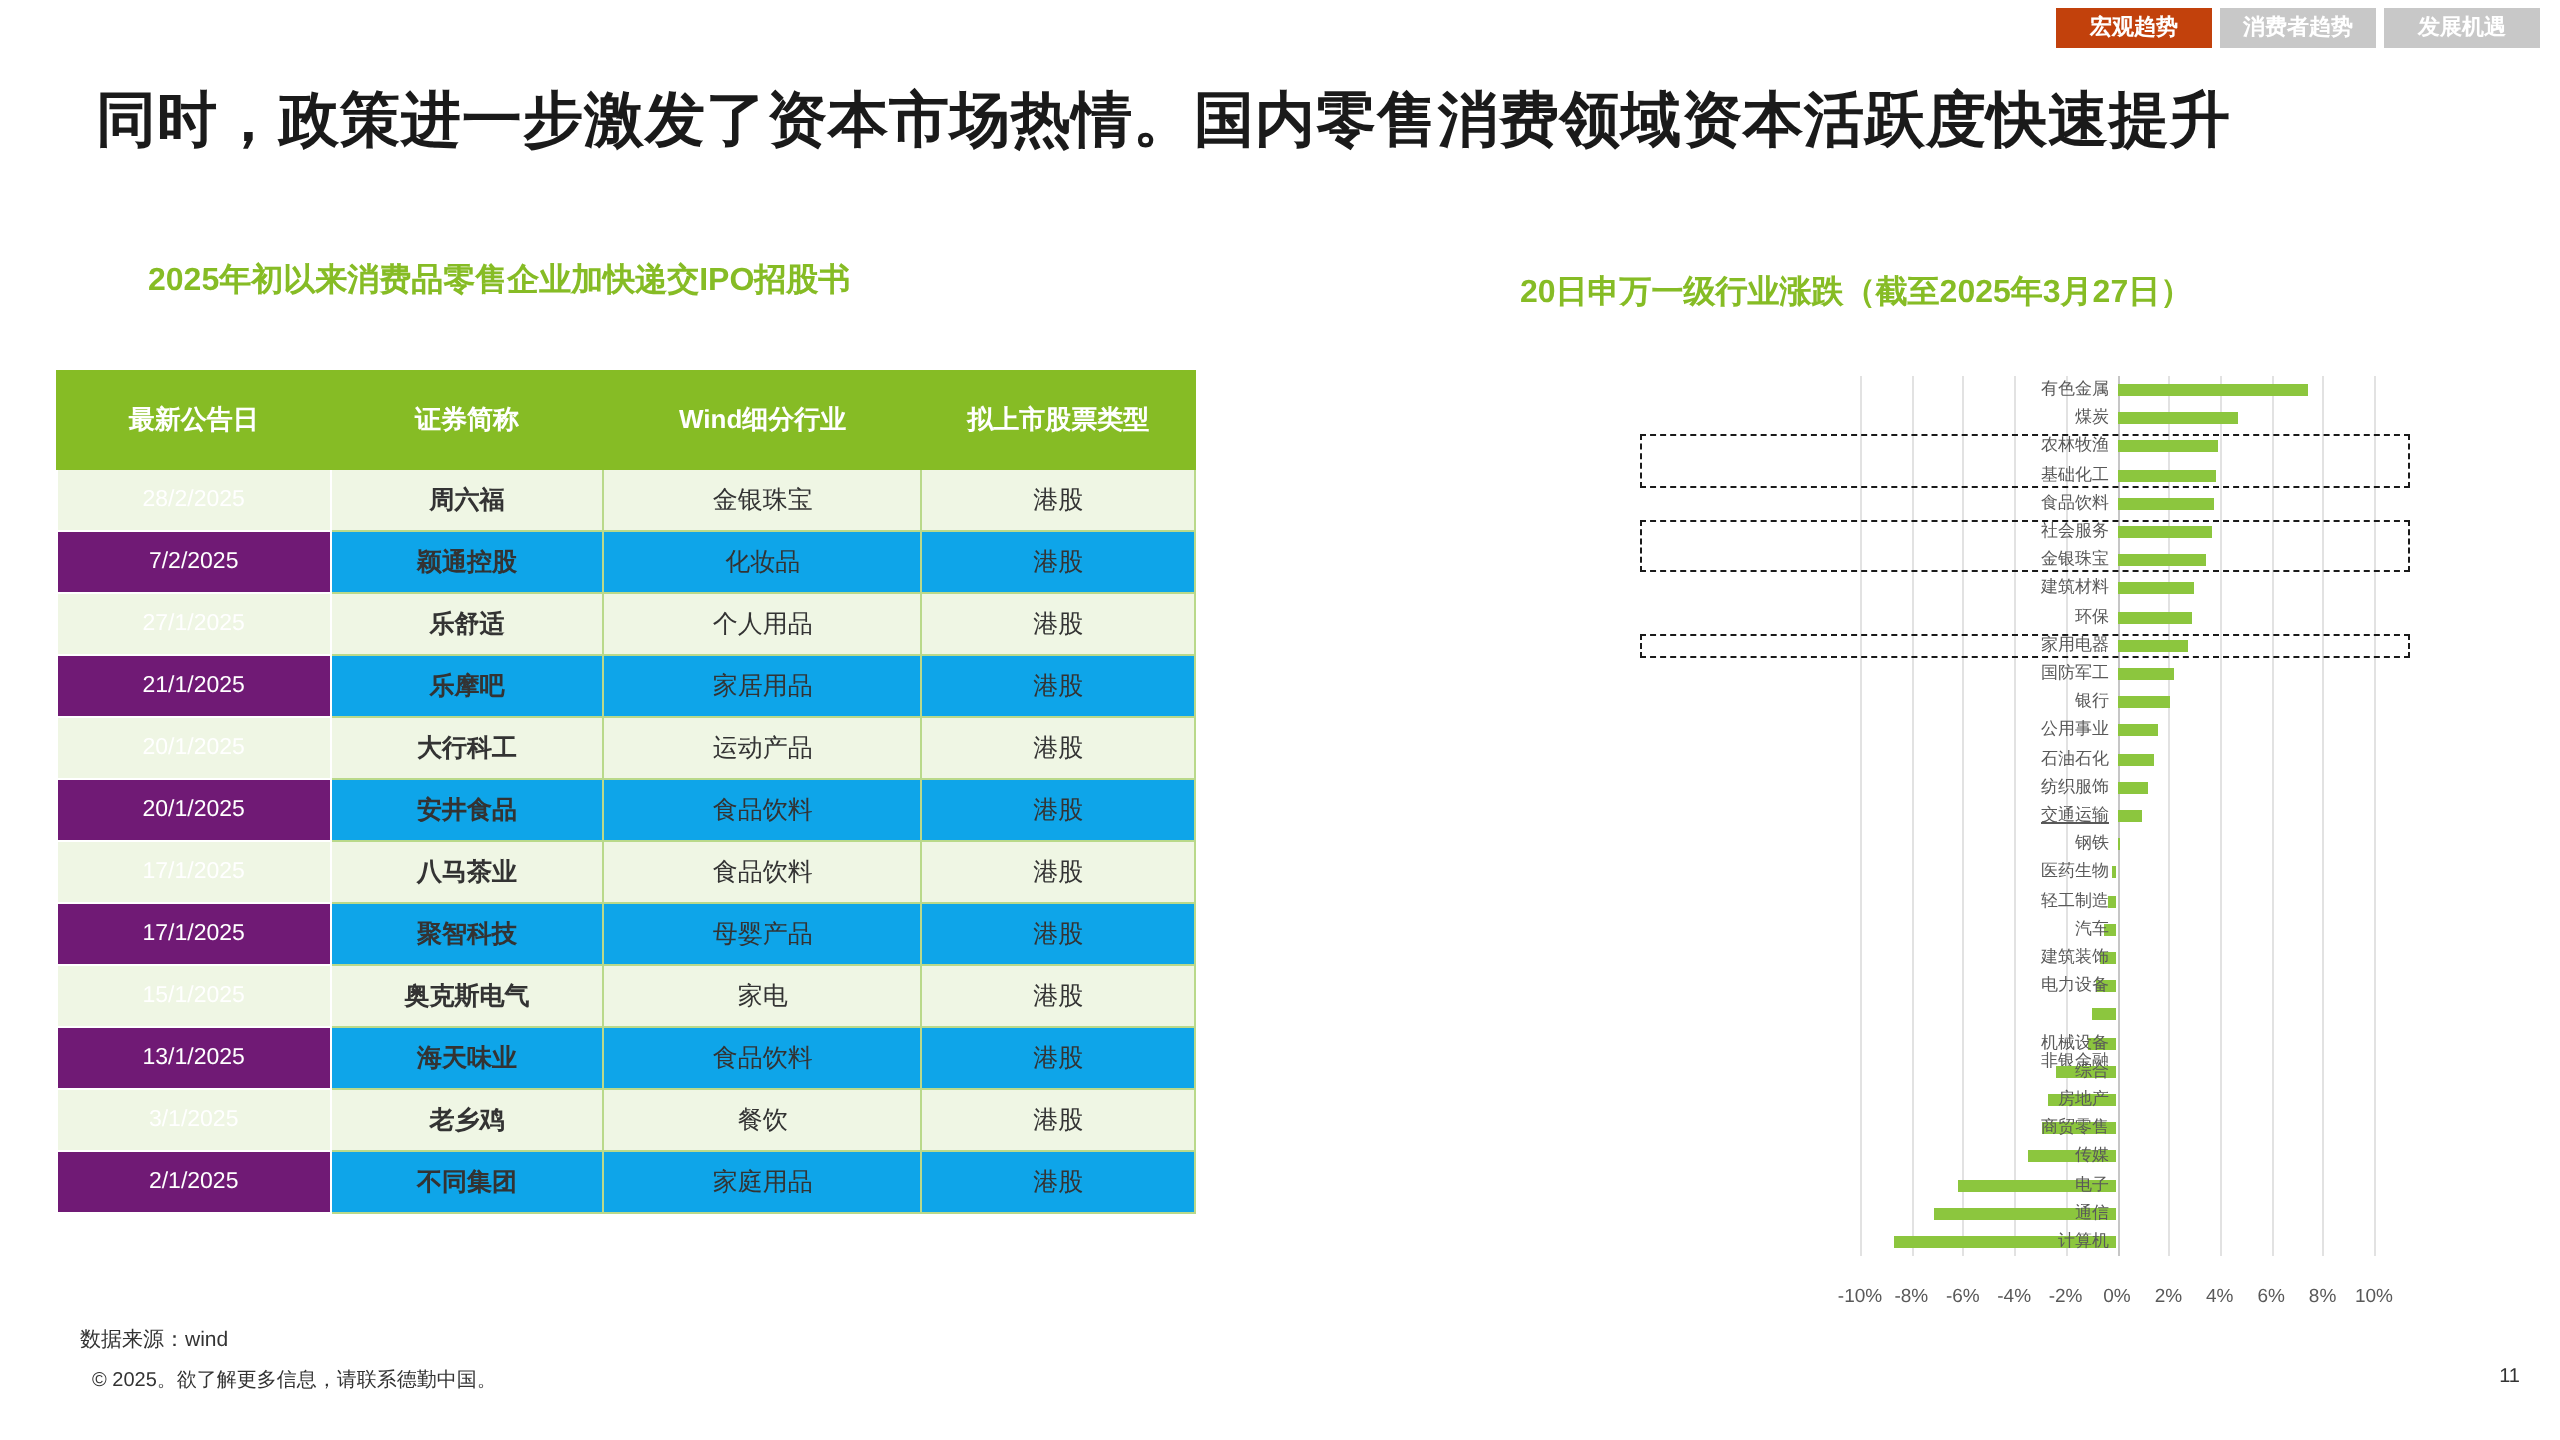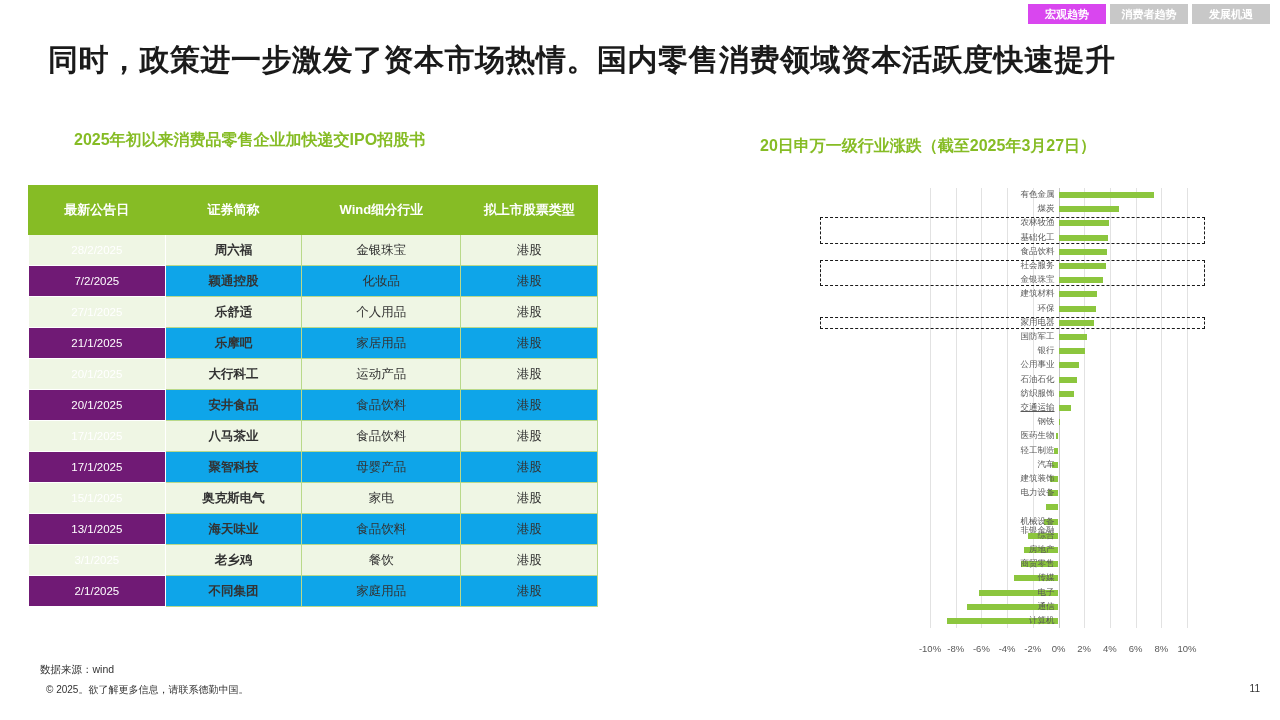--- a/index.html
+++ b/index.html
@@ -28,21 +28,21 @@
     width: 78px;
     height: 20px;
     line-height: 20px;
     text-align: center;
     font-size: 11px;
     font-weight: bold;
     color: #ffffff;
     background: #c8c8c8;
   }
   .top-tab.active {
-    background: #d946ef;
+    background: #c2410c;
     margin-left: 44px;
   }
 
   
   .page-title {
     position: absolute;
     top: 40px;
     left: 48px;
     font-size: 30px;
     font-weight: bold;

